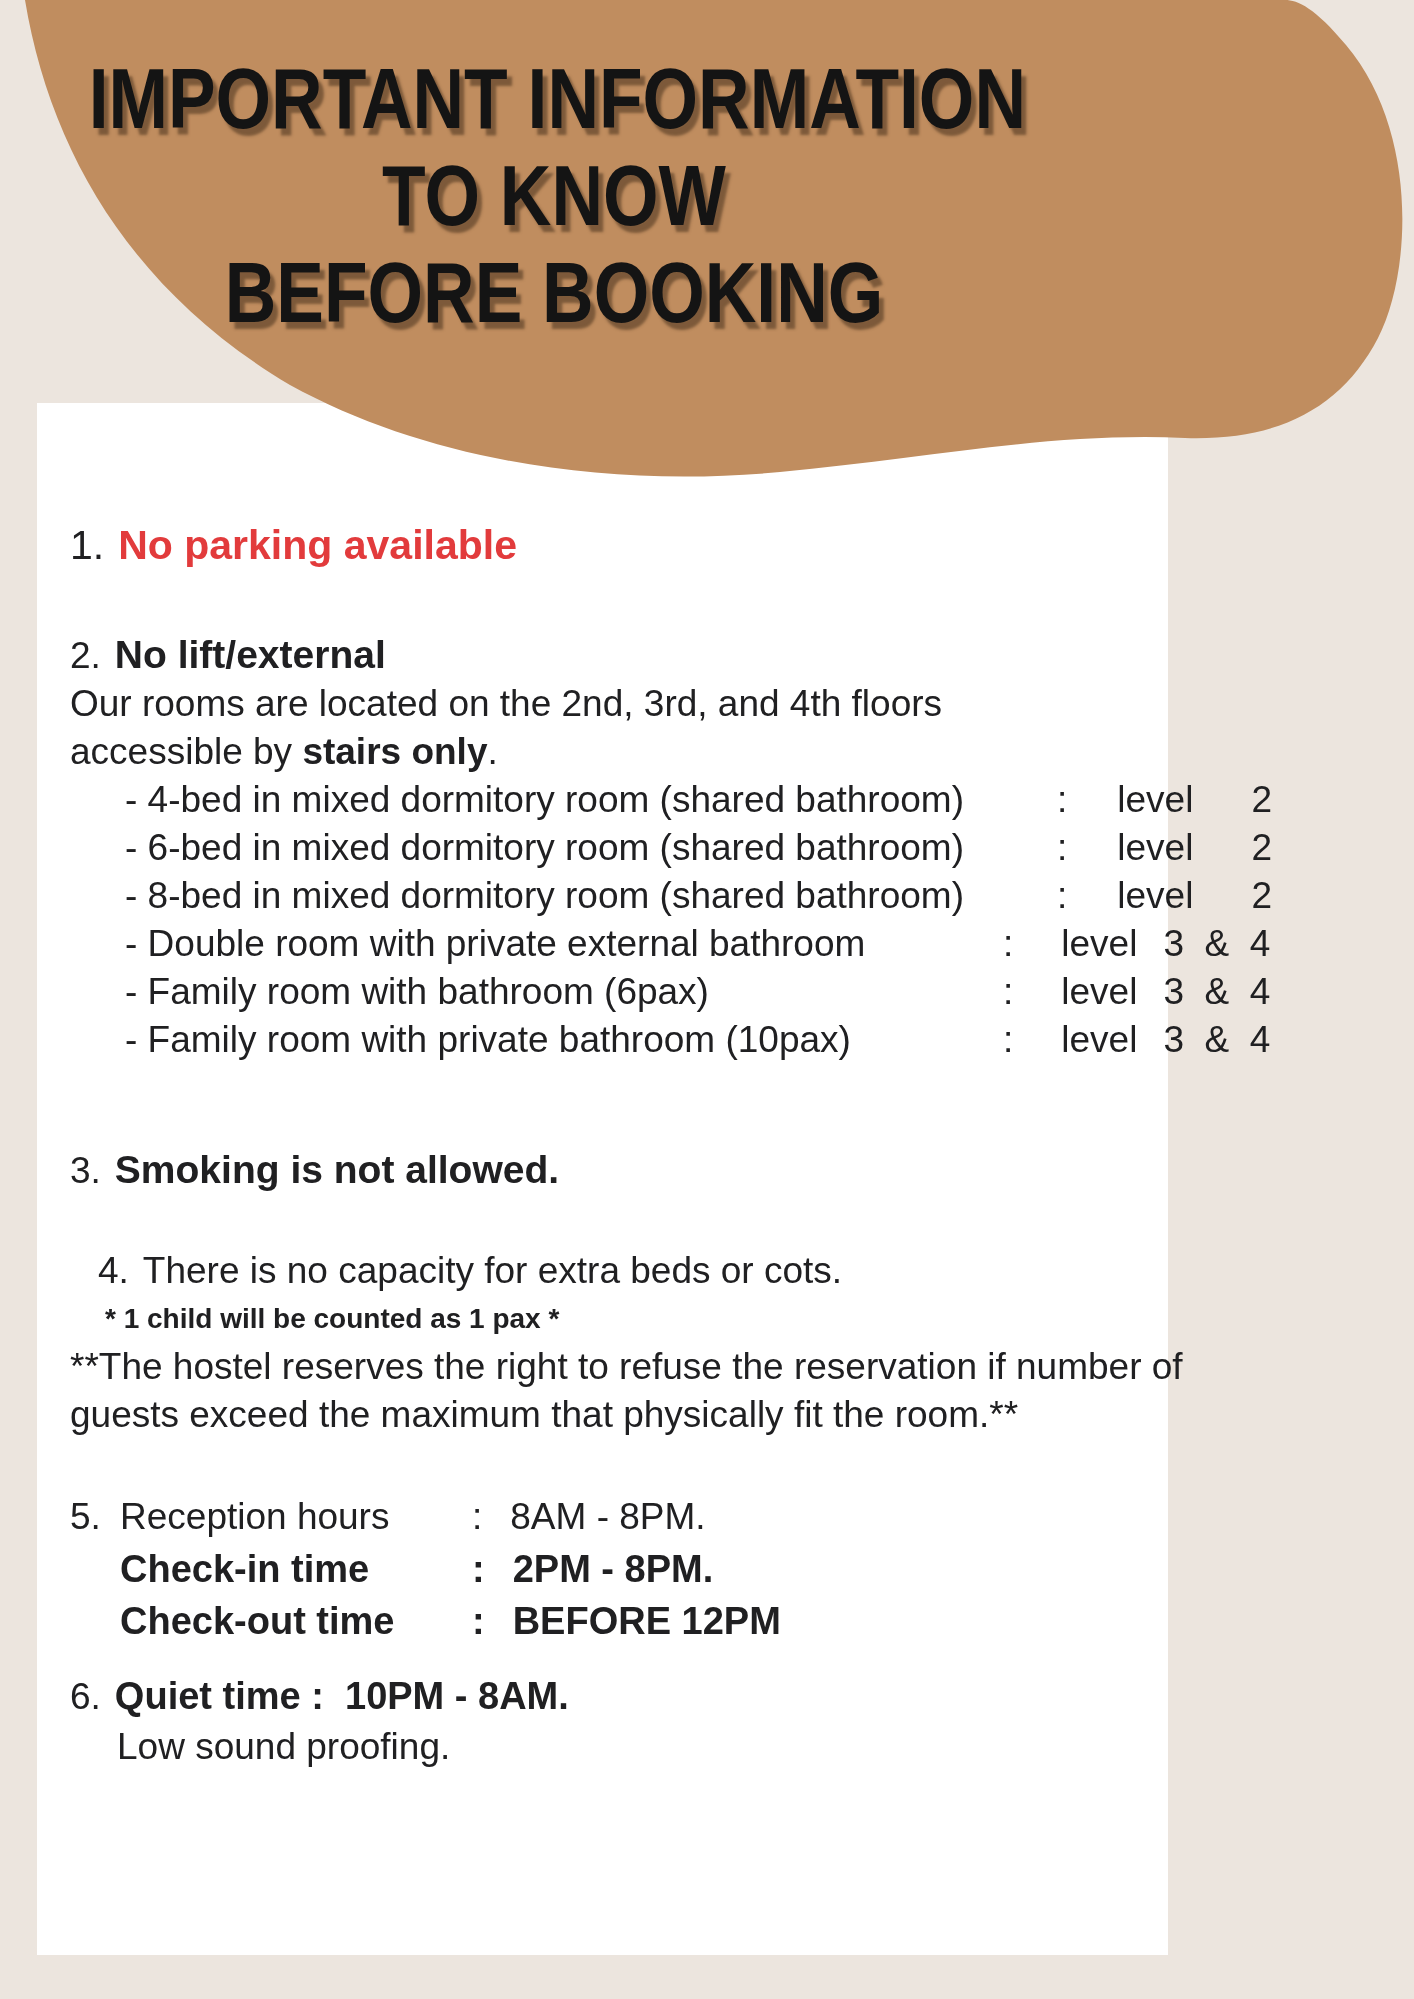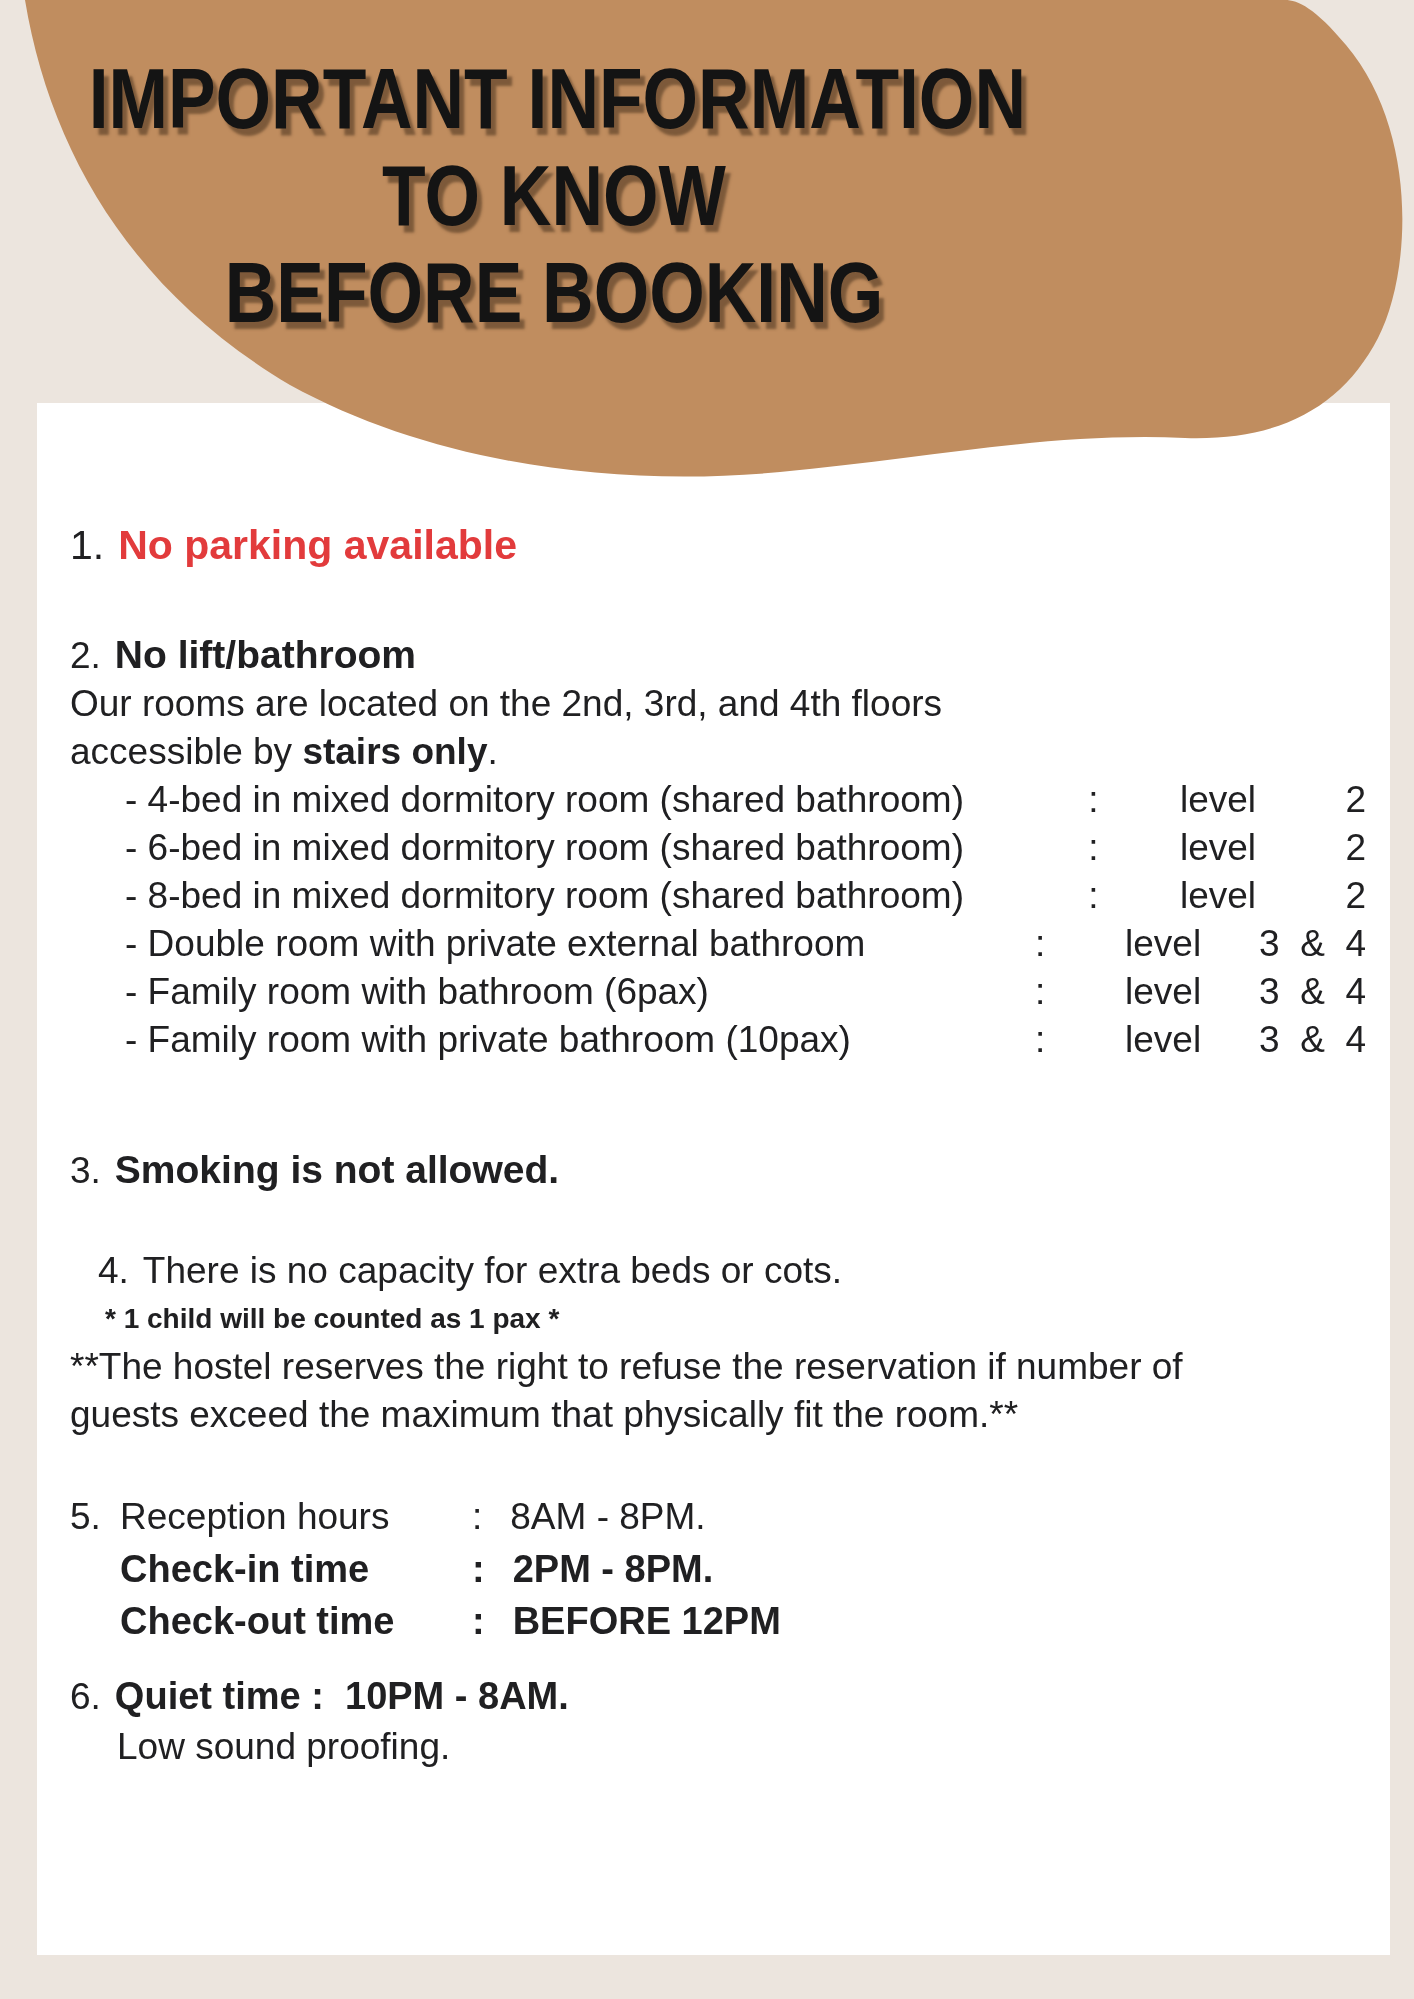--- a/index.html
+++ b/index.html
@@ -7,25 +7,25 @@
     width:1414px;height:1999px;
     background:#ECE5DE;
     position:relative;
     overflow:hidden;
     font-family:"Liberation Sans", sans-serif;
     color:#202022;
   }
   .card{
     position:absolute;
     left:37px;top:403px;
-    width:1353px;height:1552px;
+    width:1131px;height:1552px;
     background:#FFFFFF;
     z-index:1;
     box-sizing:border-box;
-    padding:0 24px 0 33px;
+    padding:0 30px 0 33px;
   }
   .blob{
     position:absolute;top:0;left:0;z-index:2;
   }
   .title{
     position:absolute;top:50px;left:0;width:1108px;
     z-index:3;
     text-align:center;
     font-weight:700;
     font-size:85px;
@@ -70,21 +70,21 @@
 </head>
 <body>
 
 <div class="card">
 
   <div class="line s1">
     <span class="num">1.</span><span class="red">No parking available</span>
   </div>
 
   <div class="line s2-head">
-    <span class="num">2.</span><span class="bold head-text">No lift/bathroom</span>
+    <span class="num">2.</span><span class="bold head-text">No lift/external</span>
   </div>
   <div class="line">Our rooms are located on the 2nd, 3rd, and 4th floors</div>
   <div class="line">
     <span>accessible by </span><span class="bold">stairs only</span><span>.</span>
   </div>
 
   <div class="line room">
     <span class="rname">- 4-bed in mixed dormitory room (shared bathroom)</span>
       <span class="rcolon">:</span>
       <span class="rlabel">level</span>

